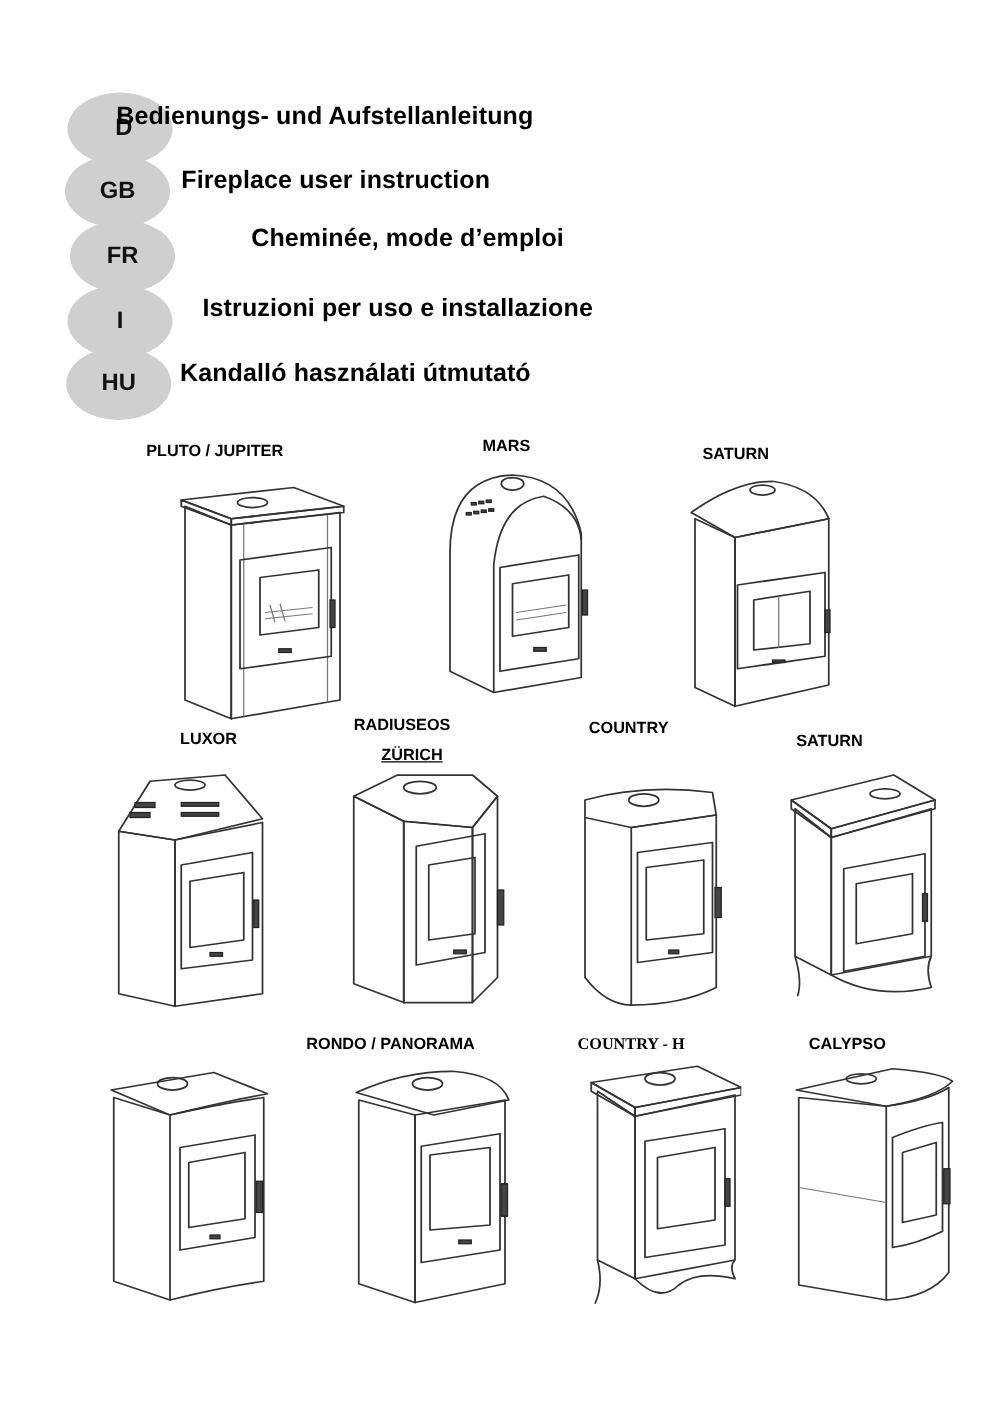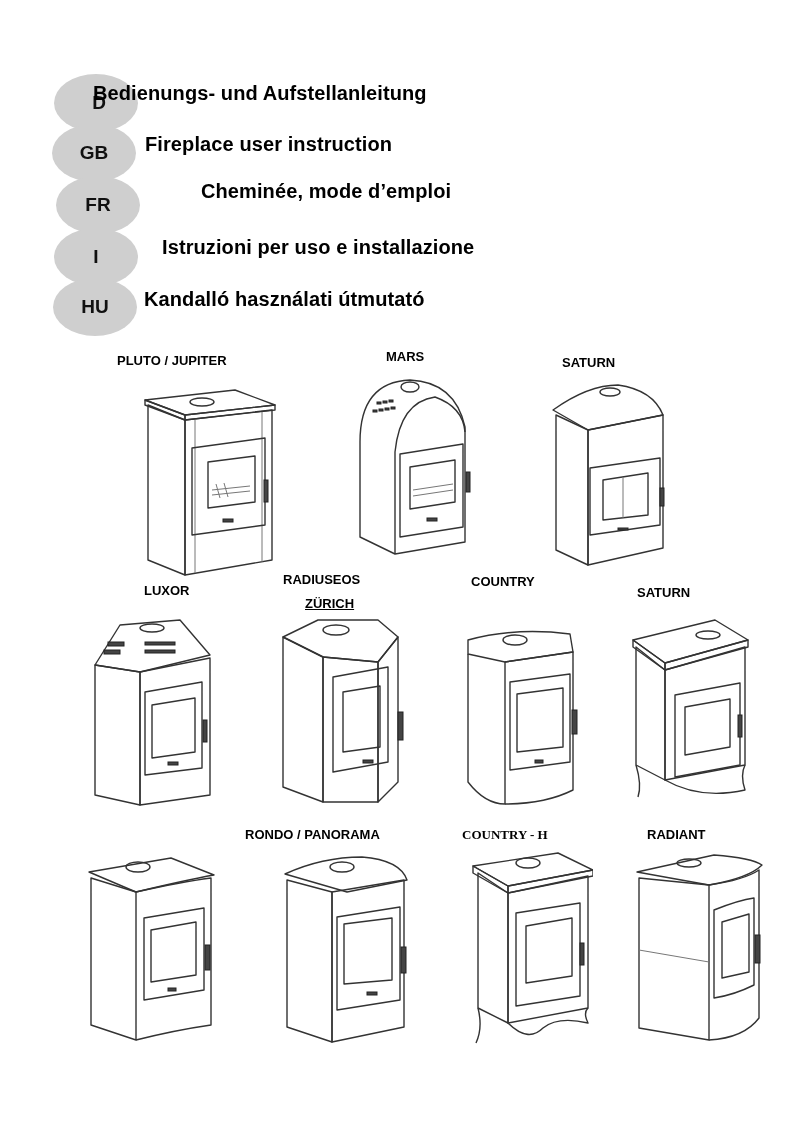--- a/index.html
+++ b/index.html
@@ -49,21 +49,21 @@
 <div class="label" style="left:562px;top:352px;">SATURN</div>
 
 <div class="label" style="left:108px;top:580px;margin-left:36px;">LUXOR</div>
 <div class="label" style="left:283px;top:569px;">RADIUSEOS</div>
 <div class="label" style="left:305px;top:593px;text-decoration:underline;">ZÜRICH</div>
 <div class="label" style="left:471px;top:571px;">COUNTRY</div>
 <div class="label" style="left:637px;top:582px;">SATURN</div>
 
 <div class="label" style="left:245px;top:824px;">RONDO / PANORAMA</div>
 <div class="label" style="left:462px;top:824px;font-family:Liberation Serif, serif;">COUNTRY - H</div>
-<div class="label" style="left:647px;top:824px;">RADIANT</div>
+<div class="label" style="left:647px;top:824px;">CALYPSO</div>
 
 <div class="stove" style="left:140px;top:380px;">
 <svg width="140" height="200" viewBox="0 0 140 200">
   <polygon class="ln" points="5,20 95,10 135,25 45,35"></polygon>
   <polygon class="ln" points="5,20 45,35 45,40 5,25"></polygon>
   <polygon class="ln" points="45,35 135,25 135,30 45,40"></polygon>
   <ellipse class="ln" cx="62" cy="22" rx="12" ry="4"></ellipse>
   <polygon class="ln" points="8,25 45,40 45,195 8,180"></polygon>
   <polygon class="ln" points="45,40 132,30 132,180 45,195"></polygon>
   <line class="lt" x1="55" y1="40" x2="55" y2="193"></line>

